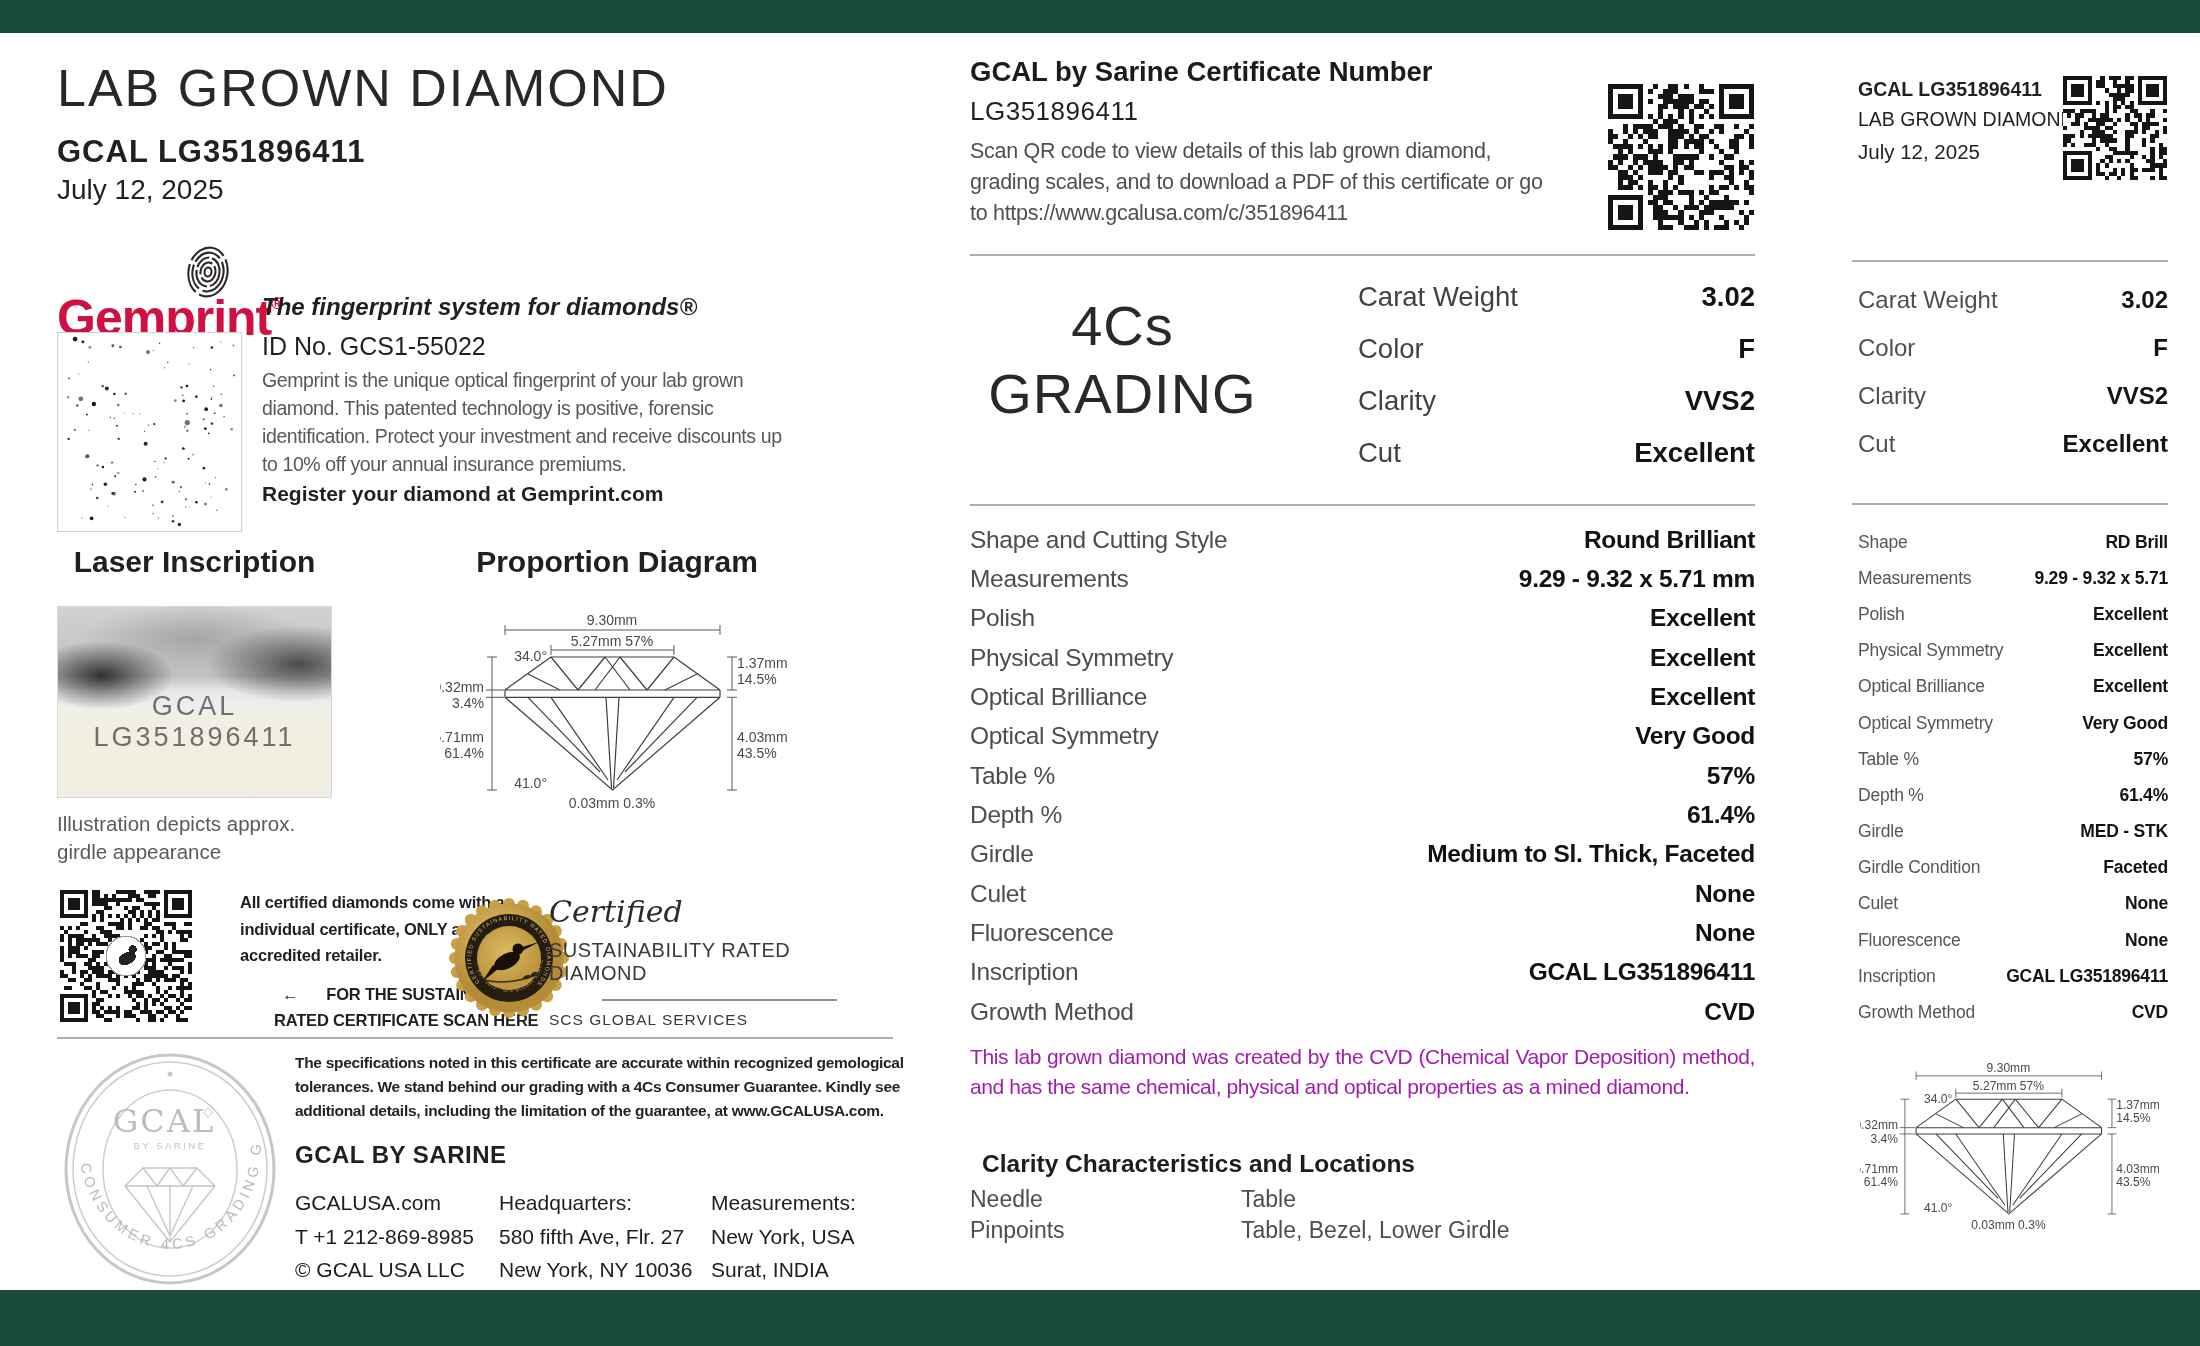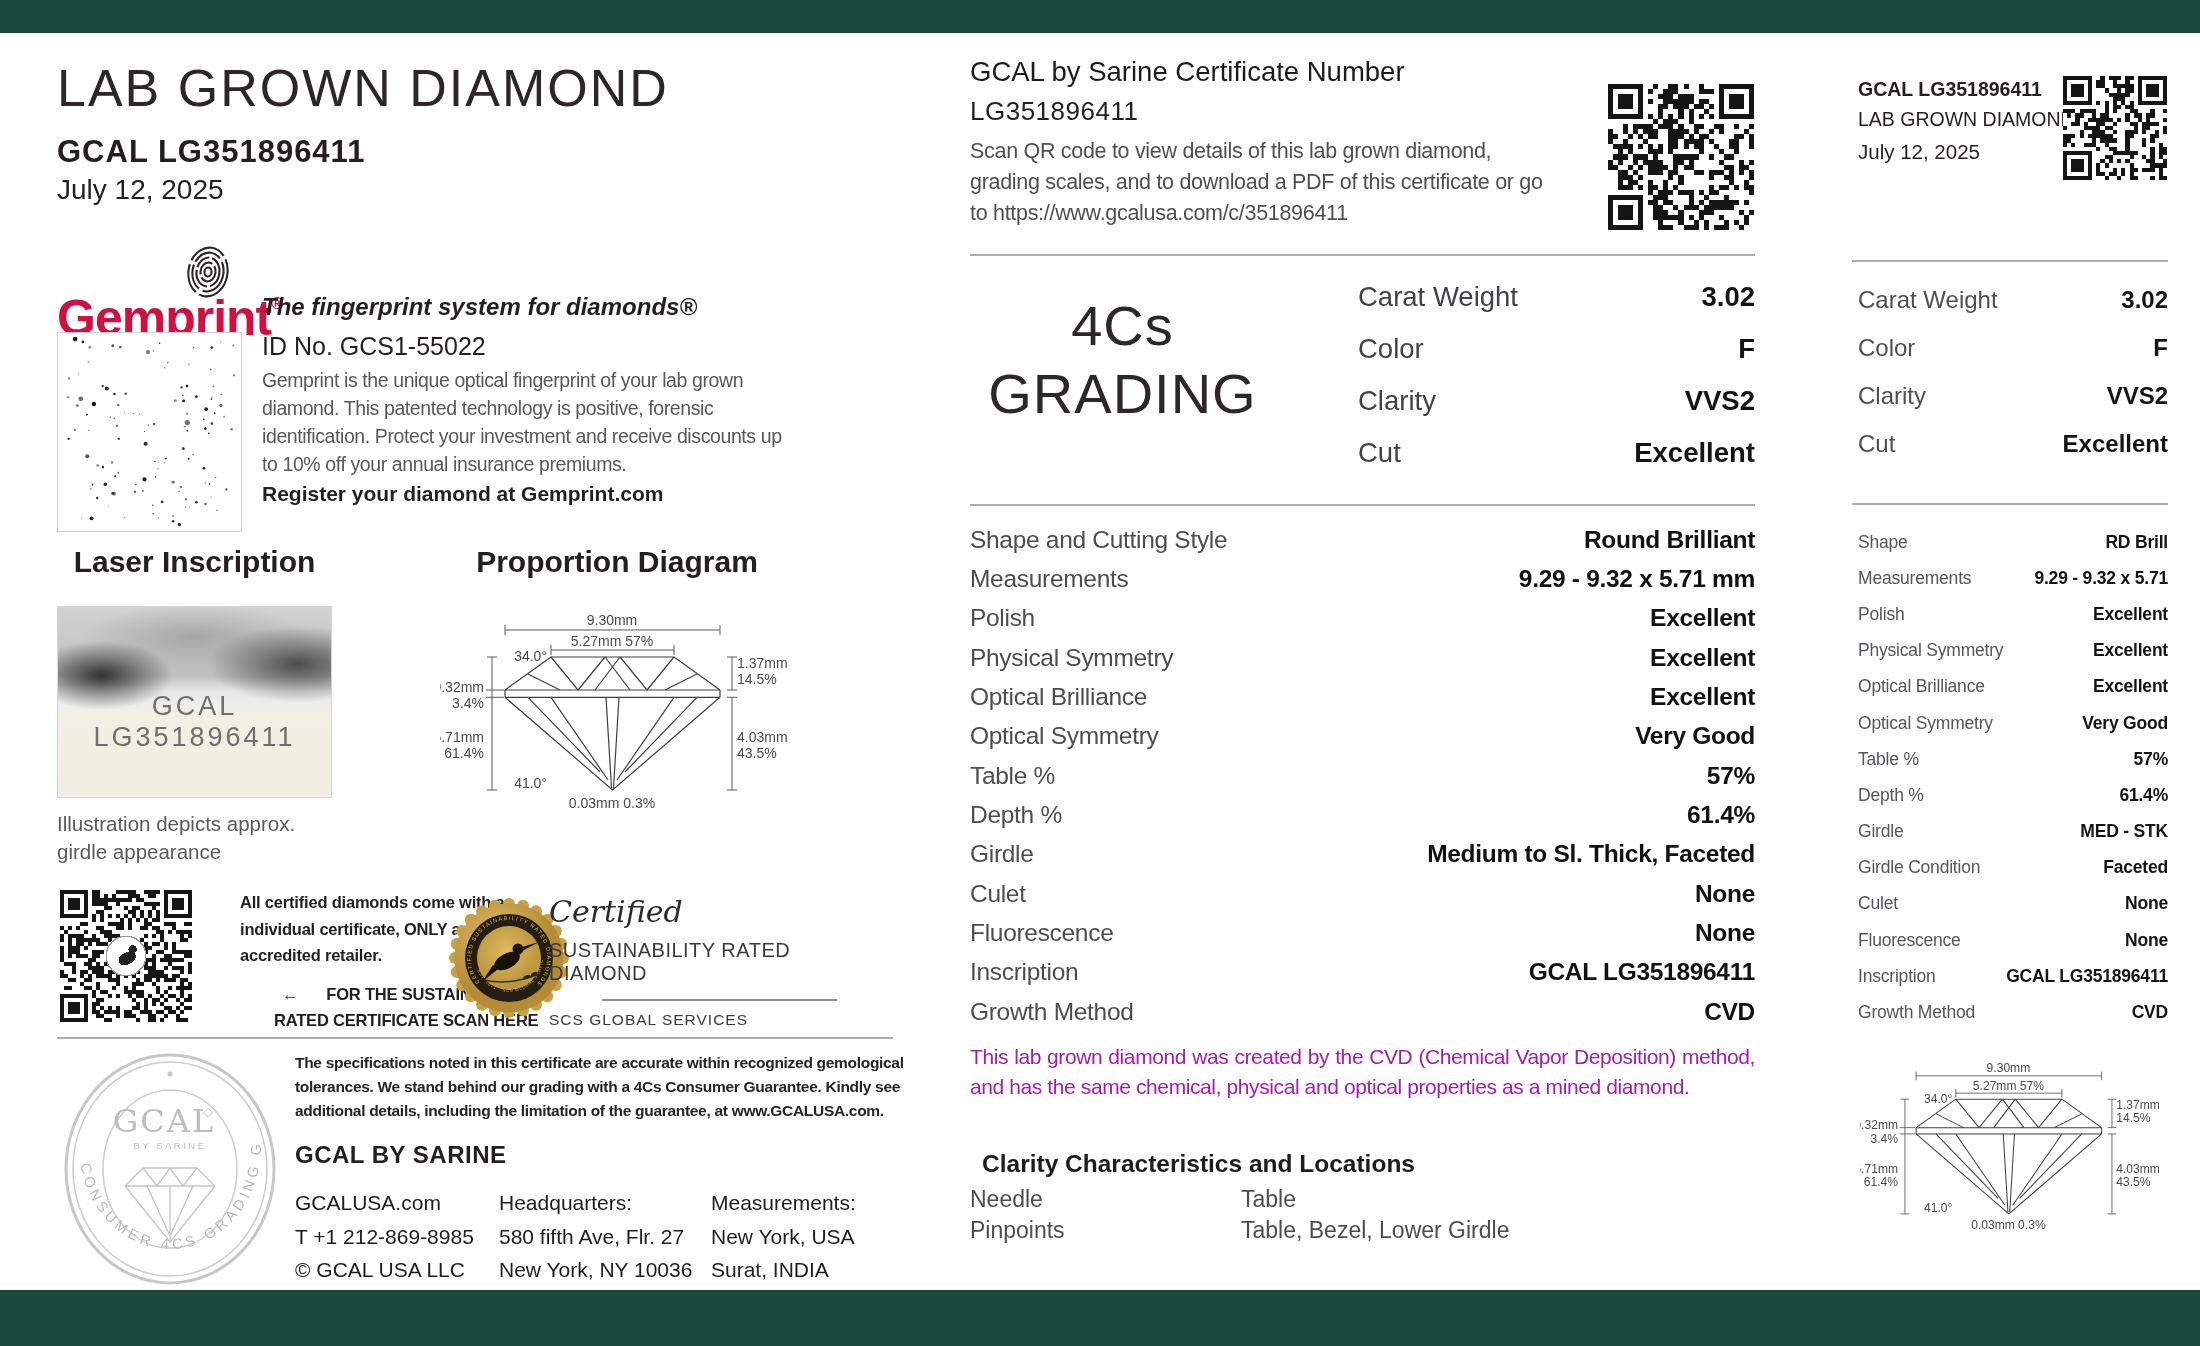--- a/index.html
+++ b/index.html
@@ -30,21 +30,21 @@
   .caption{font-size:20.5px;line-height:1.35;color:#5a5a5a;white-space:pre-line}
   .sus-note{font-size:16.5px;font-weight:600;line-height:1.62;color:#1f1f1f;letter-spacing:-0.2px}
   .sus-scan{font-size:16.5px;font-weight:600;color:#1f1f1f;letter-spacing:-0.2px;line-height:1.6}
   .script{font-family:"DejaVu Serif",serif;font-style:italic;font-size:30px;color:#2b2b2b}
   .rated{font-size:20px;font-weight:500;letter-spacing:.5px;color:#3a3a3a}
   .scs{font-size:15.5px;font-weight:500;letter-spacing:1px;color:#3a3a3a}
   .disc{font-size:15.5px;font-weight:600;line-height:1.55;color:#242424;letter-spacing:-0.3px}
   .brand{font-size:24px;font-weight:700;letter-spacing:.5px}
   .fcol{font-size:21px;line-height:1.6;font-weight:500;color:#1d1d1d}
   
-  .m-h{font-size:27.5px;font-weight:400;color:#1b1b1b}
+  .m-h{font-size:27.5px;font-weight:700;color:#1b1b1b}
   .m-no{font-size:26px;font-weight:500;letter-spacing:.5px}
   .m-scan{font-size:21.5px;line-height:1.45;color:#4e4f51;letter-spacing:-0.3px}
   .g-word{font-size:56px;font-weight:300;color:#2c2829;line-height:1.22;text-align:center;letter-spacing:1px}
   .row4{display:flex;align-items:center;height:52px}
   .row4 .lbl{font-size:27.5px;color:#414245;margin-left:388px}
   .row4 .val{font-size:27.5px;font-weight:700;color:#141414;margin-left:auto}
   .trow{display:flex;align-items:center;height:39.35px}
   .trow .tl{font-size:24.5px;color:#4c4d4f;letter-spacing:-0.3px}
   .trow .tv{font-size:24.5px;font-weight:700;color:#111;margin-left:auto;letter-spacing:-0.3px}
   .cvd{font-size:21px;line-height:1.44;color:#a21caf;letter-spacing:-0.4px;text-align:justify}

